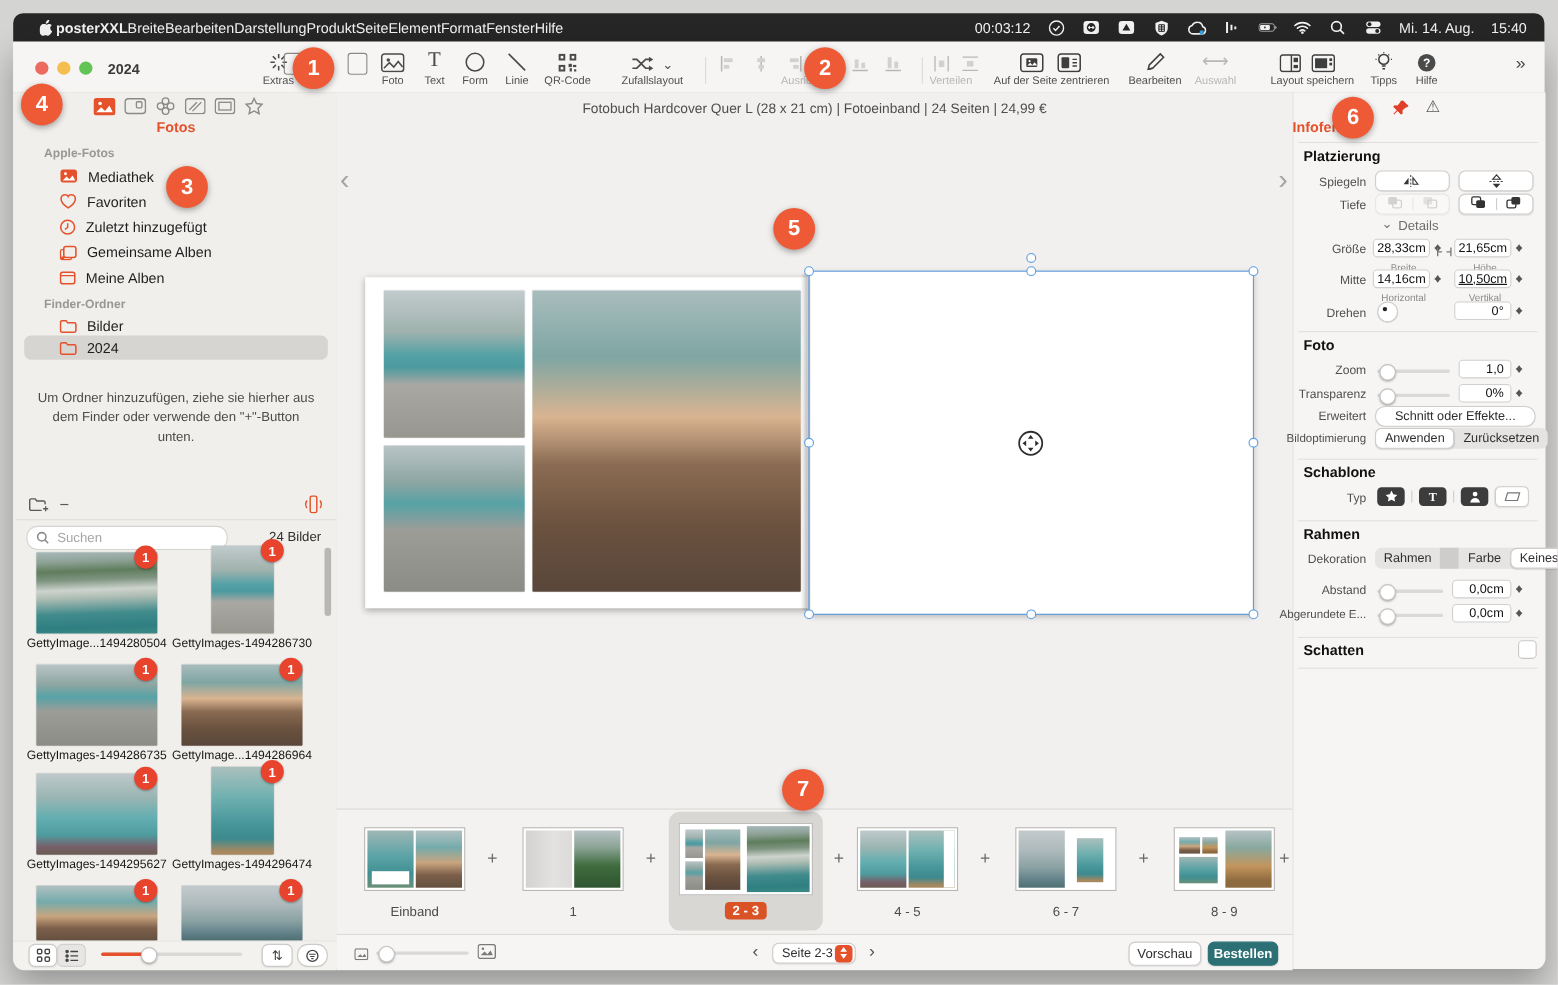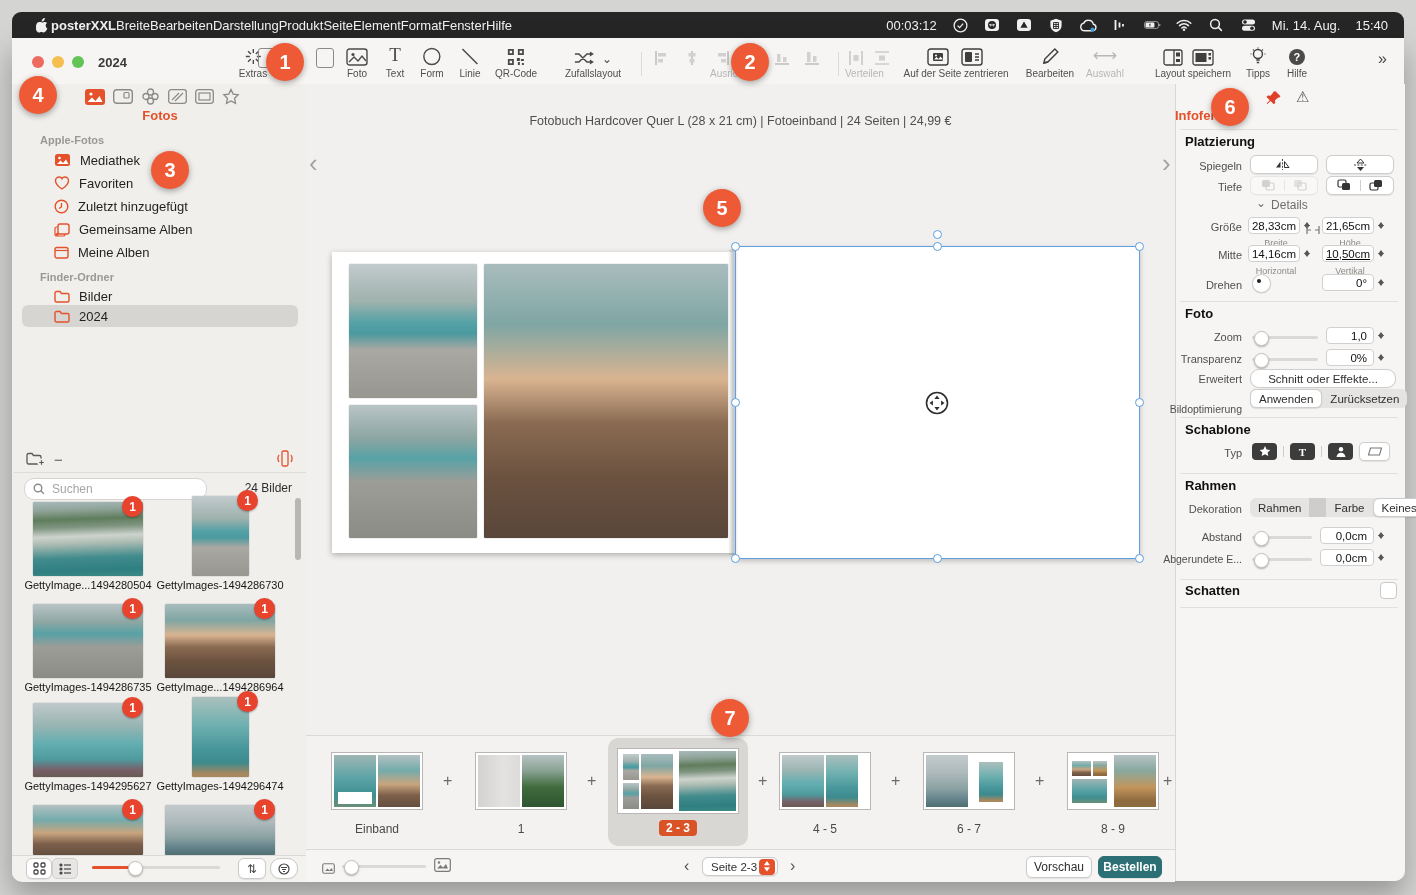--- a/index.html
+++ b/index.html
@@ -45,21 +45,21 @@
   .g-paddle{background:linear-gradient(180deg,#c0c9cb 0%,#99b5b2 30%,#63aeb1 55%,#4e9b9e 76%,#77606a 90%,#6a5a52 100%);}
   .g-pier{background:linear-gradient(180deg,#abc0bd 0%,#6fb0b0 35%,#47969a 65%,#3d8a8e 82%,#a8885e 96%);}
   .g-couple{background:linear-gradient(180deg,#b3c1c2 0%,#74abab 30%,#c9a57f 56%,#7c5f4a 78%,#64503f 100%);}
   .g-misty{background:linear-gradient(180deg,#c3cacc 0%,#adb9bb 35%,#8aa1a2 65%,#62818a 86%,#4f6f72 100%);}
   .g-forest{background:linear-gradient(180deg,#b6c2c4 0%,#8aa394 30%,#3f6b3d 62%,#2f5531 100%);}
   .g-lake{background:linear-gradient(180deg,#9fb6b4 0%,#5ba3a6 45%,#3f8f92 76%,#6a8f77 100%);}
   .g-canyon{background:linear-gradient(180deg,#b7c3c5 0%,#88a89f 30%,#c2955c 62%,#8e6a3f 88%);}
   .g-blank{background:linear-gradient(90deg,#d4d2d0 0%,#e4e2e0 60%,#dddbd9 100%);}
   
   .canvas{left:306px;top:84px;width:869px;height:651px;background:#f1f0ee;}
-  .prodinfo{position:absolute;left:306px;top:92px;width:869px;text-align:center;font-size:12.5px;color:#4e4e4e;margin-top:22px;}
+  .prodinfo{position:absolute;left:306px;top:92px;width:869px;text-align:center;font-size:12.5px;color:#4e4e4e;}
   .page{position:absolute;background:#fff;box-shadow:0 2px 6px rgba(0,0,0,.28);}
   .handle{position:absolute;width:9px;height:9px;border-radius:50%;background:#fff;border:1.5px solid #5d9fe2;box-sizing:border-box;z-index:6;}
   .hinttext2{position:absolute;left:306px;top:670px;width:869px;text-align:center;font-size:12.5px;color:#4a4a4a;}
   .chev{position:absolute;font-size:26px;color:#a5a3a1;line-height:1;}
   
   .filmstrip{left:306px;top:735px;width:869px;height:114px;background:#f3f2f0;border-top:1px solid #dcdad8;}
   .fthumb{position:absolute;background:#fff;border:1px solid #b9b7b5;display:flex;padding:2px;gap:2px;box-sizing:border-box;}
   .fhalf{flex:1;position:relative;overflow:hidden;}
   .fplus{position:absolute;font-size:16px;color:#6a6a6a;}
   .flabel{position:absolute;font-size:12px;color:#4a4a4a;text-align:center;transform:translateX(-50%);white-space:nowrap;}
@@ -514,20 +514,21 @@
     <span>Bilder</span>
   </div>
   <div class="abs" style="left:22px;top:305px;width:276px;height:22px;background:#d7d5d2;border-radius:6px;"></div>
   <div class="sitem" style="top:306px;">
     <svg width="16" height="13" viewBox="0 0 16 13">
         <path d="M1 3a1.5 1.5 0 011.5-1.5H6l1.5 2h6A1.5 1.5 0 0115 5v5.5A1.5 1.5 0 0113.5 12h-11A1.5 1.5 0 011 10.5z" fill="none" stroke="#e4512b" stroke-width="1.4"></path>
       </svg>
     <span>2024</span>
   </div>
 
+  <div class="hinttext" style="top:352px;">Um Ordner hinzuzufügen, ziehe sie hierher aus dem Finder oder verwende den "+"-Button unten.</div>
 
   <div class="abs" style="left:26px;top:452px;">
     <svg width="20" height="15" viewBox="0 0 20 15">
         <path d="M1 3a1.5 1.5 0 011.5-1.5H6l1.5 2h6A1.5 1.5 0 0115 5v5.5A1.5 1.5 0 0113.5 12h-11A1.5 1.5 0 011 10.5z" fill="none" stroke="#5a5a5a" stroke-width="1.3"></path>
         <circle cx="15.5" cy="10.5" r="4" fill="#f0efec"></circle>
         <path d="M15.5 8.2v4.6M13.2 10.5h4.6" stroke="#5a5a5a" stroke-width="1.2"></path>
       </svg>
   </div>
   <div class="abs" style="left:54px;top:451px;font-size:15px;color:#5a5a5a;">−</div>
   <div class="abs" style="left:274px;top:450px;">
@@ -849,21 +850,21 @@
   <div class="rlabel" style="left:1170px;top:353px;width:72px;">Transparenz</div>
   <div class="slider" style="left:1252px;top:358px;width:66px;">
     <div class="sthumb" style="left:2px;"></div>
   </div>
   <div class="vfield" style="left:1326px;top:349px;">
     <span class="vbox" style="width:48px;justify-content:flex-end;padding-right:6px;">0%</span>
     <span class="stp"></span>
   </div>
   <div class="rlabel" style="left:1180px;top:373px;width:62px;">Erweitert</div>
   <div class="wbtn" style="left:1250px;top:369px;width:146px;height:19px;border-radius:9px;">Schnitt oder Effekte...</div>
-  <div class="rlabel" style="left:1162px;top:403px;width:80px;font-size:10.5px;">Bildoptimierung</div>
+  <div class="rlabel" style="left:1162px;top:393px;width:80px;font-size:10.5px;">Bildoptimierung</div>
   <div class="seg" style="left:1250px;top:389px;">
     <span class="on">Anwenden</span>
     <span>Zurücksetzen</span>
   </div>
 
   <div class="rsep" style="top:417px;"></div>
 
   <div class="rhead" style="left:1185px;top:422px;">Schablone</div>
   <div class="rlabel" style="left:1180px;top:447px;width:62px;">Typ</div>
   <div class="abs" style="left:1252px;top:442px;display:flex;align-items:center;gap:6px;">

